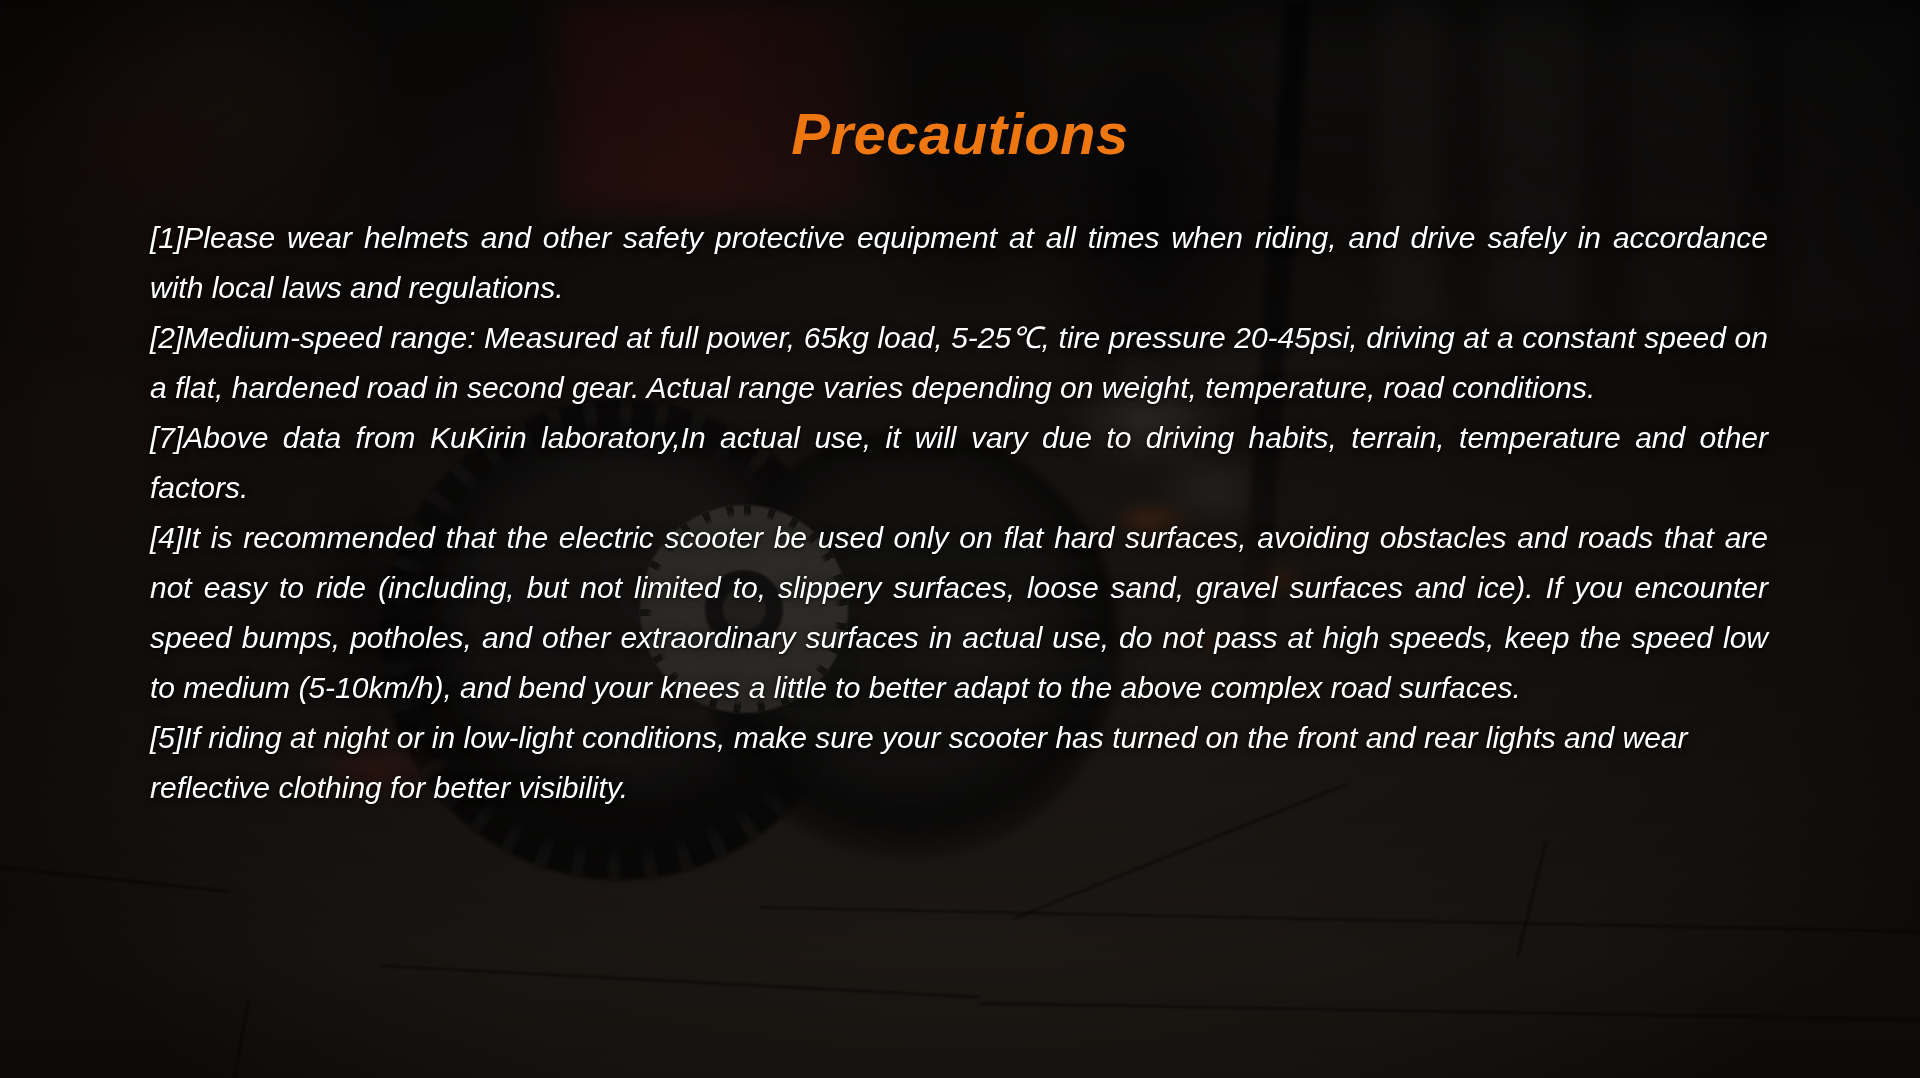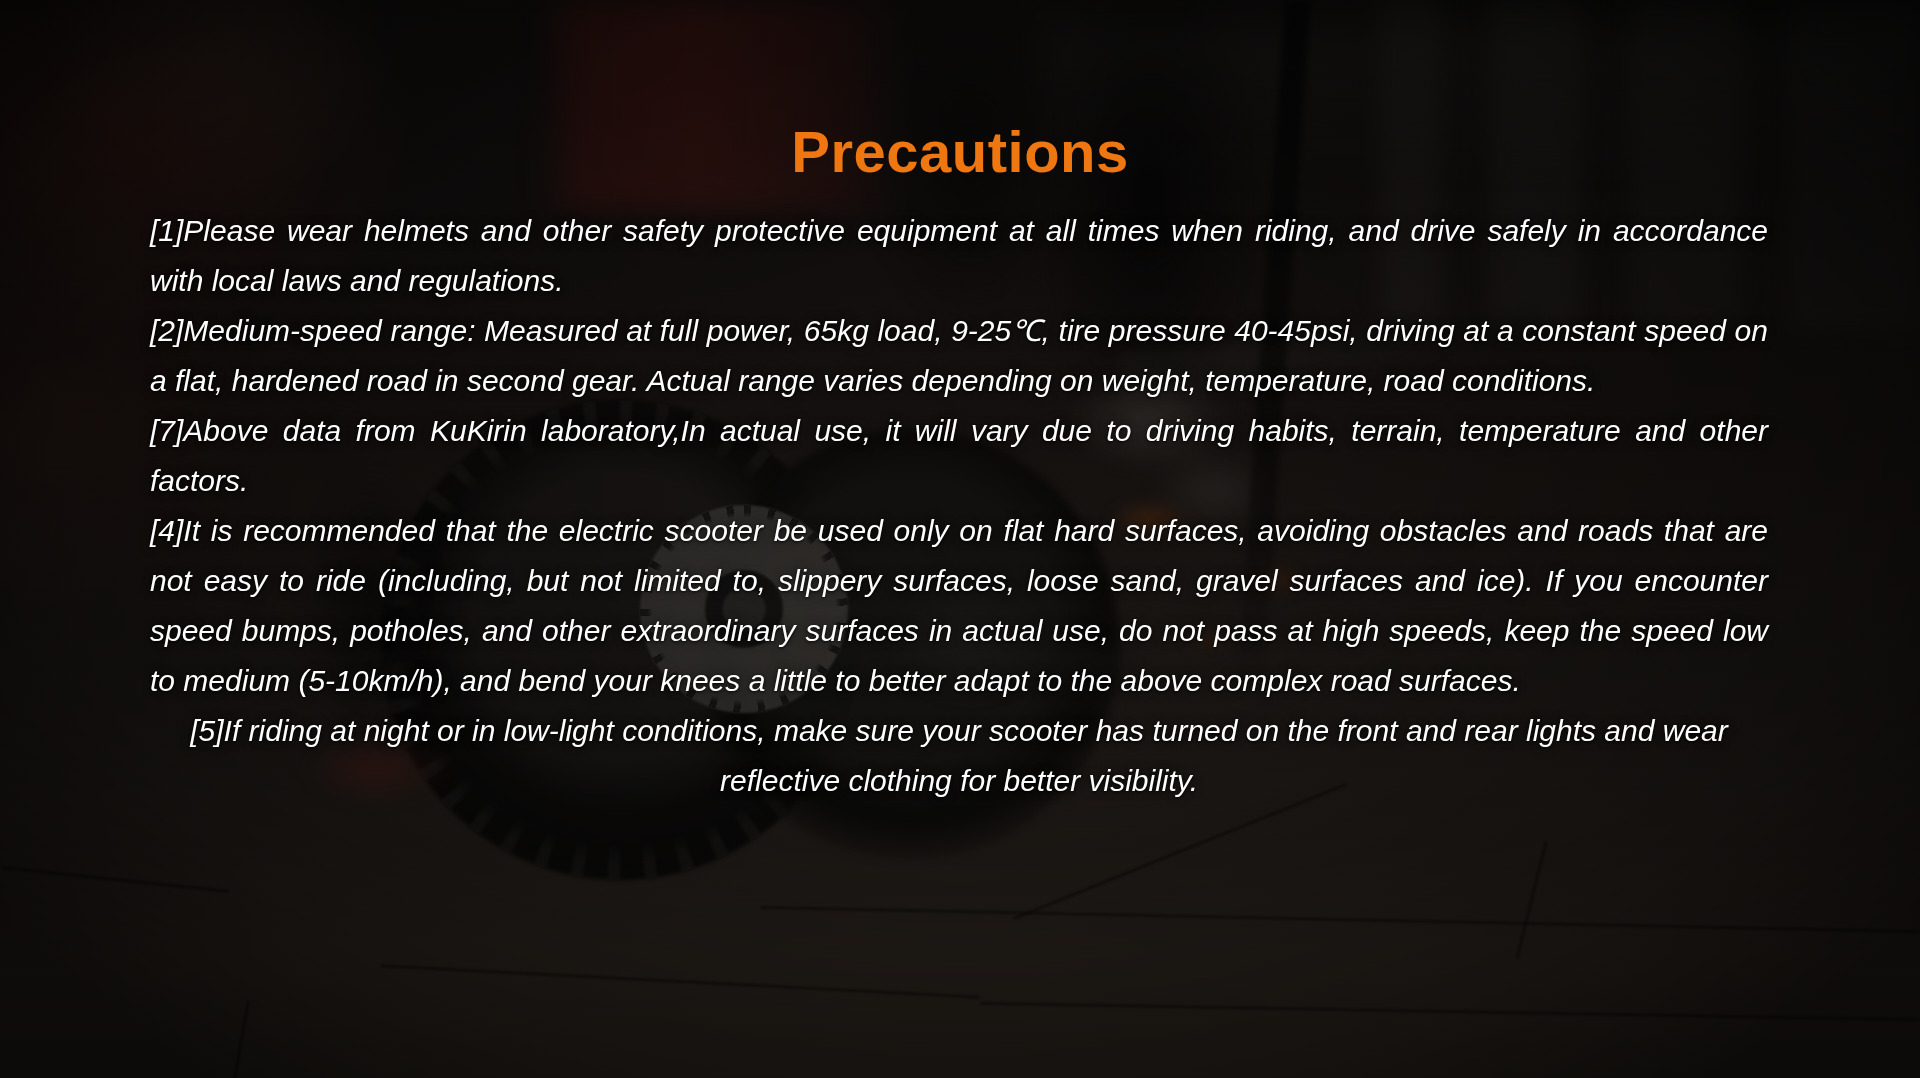--- a/index.html
+++ b/index.html
@@ -217,43 +217,43 @@
     z-index: 5;
   }
   .slide-title {
     position: absolute;
     left: 0;
     right: 0;
     top: 100px;
     text-align: center;
     font-size: 58px;
     font-weight: bold;
+    font-style: italic;
     letter-spacing: 0.5px;
     color: #ee7712;
-    margin-top: 18px;
   }
   .body-block {
     position: absolute;
     left: 150px;
     width: 1618px;
-    top: 206px;
+    top: 213px;
   }
   .para {
     margin: 0;
     font-size: 30px;
     font-style: italic;
     line-height: 50px;
     color: #ffffff;
     text-align: justify;
     text-justify: inter-word;
     -webkit-hyphens: manual;
             hyphens: manual;
     text-shadow: 0 1px 3px rgba(0,0,0,0.85), 0 0 10px rgba(0,0,0,0.55);
   }
-  .para.last { text-align: center; }
+  .para.last { text-align: left; }
 </style>
 </head>
 <body>
 
 <div id="slide">
 
   <div class="bg-layer bg-base"></div>
   <div class="bg-layer bg-left-glow"></div>
   <div class="bg-layer bg-red-sign"></div>
   <div class="bg-layer bg-right-panels"></div>
@@ -287,20 +287,20 @@
 
   <div class="bg-layer bg-darken"></div>
   <div class="bg-layer bg-vignette"></div>
 
   <div class="content">
 
     <div class="slide-title">Precautions</div>
 
     <div class="body-block">
       <p class="para">[1]Please wear helmets and other safety protective equipment at all times when riding, and drive safely in accor­dance with local laws and regulations.</p>
-      <p class="para">[2]Medium-speed range: Measured at full power, 65kg load, 9-25℃, tire pressure 40-45psi, driving at a constant speed on a flat, hardened road in second gear. Actual range varies depending on weight, temperature, road conditions.</p>
+      <p class="para">[2]Medium-speed range: Measured at full power, 65kg load, 5-25℃, tire pressure 20-45psi, driving at a constant speed on a flat, hardened road in second gear. Actual range varies depending on weight, temperature, road conditions.</p>
       <p class="para">[7]Above data from KuKirin laboratory,In actual use, it will vary due to driving habits, terrain, temperature and other factors.</p>
       <p class="para">[4]It is recommended that the electric scooter be used only on flat hard surfaces, avoiding obstacles and roads that are not easy to ride (including, but not limited to, slippery surfaces, loose sand, gravel surfaces and ice). If you encounter speed bumps, potholes, and other extraordinary surfaces in actual use, do not pass at high speeds, keep the speed low to medium (5-10km/h), and bend your knees a little to better adapt to the above complex road surfaces.</p>
       <p class="para last">[5]If riding at night or in low-light conditions, make sure your scooter has turned on the front and rear lights and wear reflective clothing for better visibility.</p>
     </div>
 
   </div>
 </div>
 
 </body></html>

